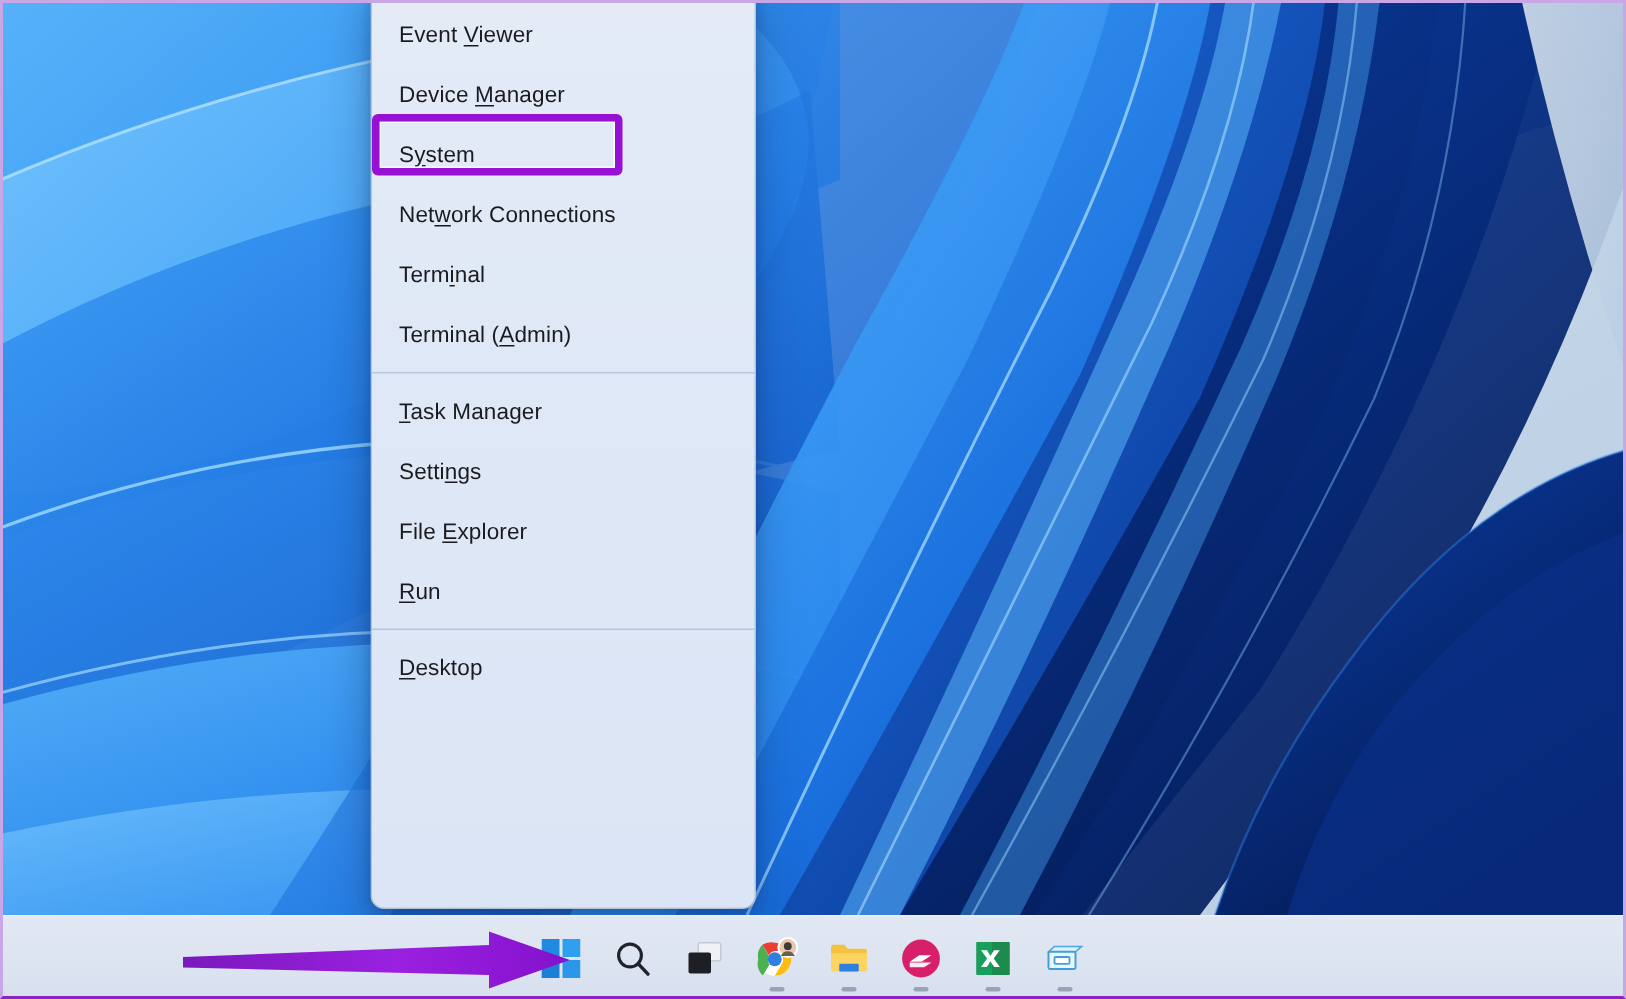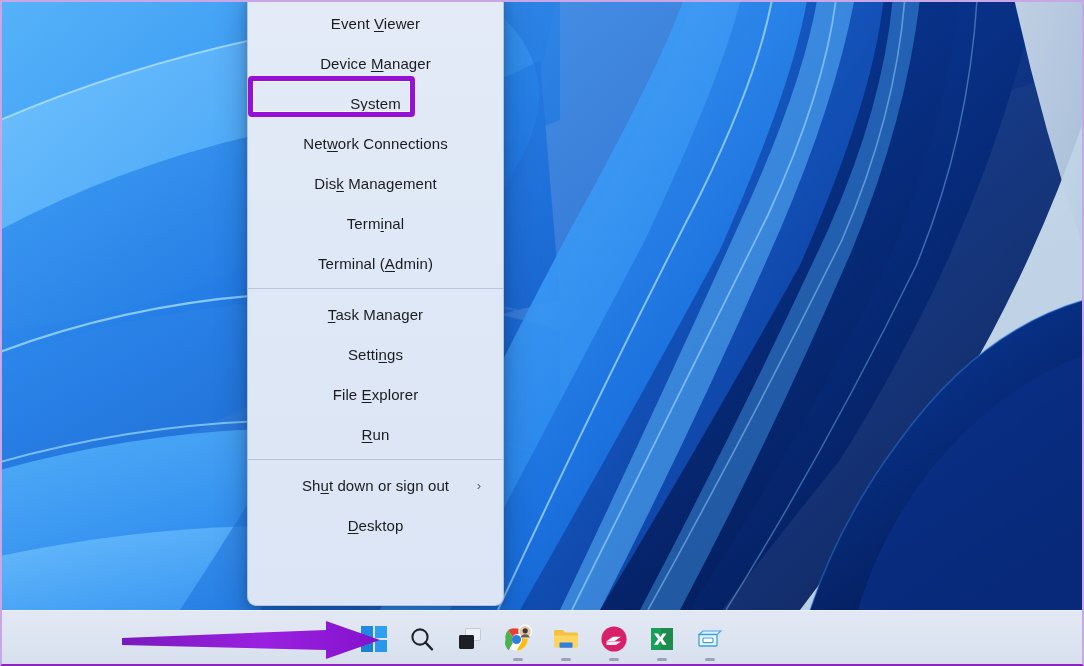--- a/index.html
+++ b/index.html
@@ -58,21 +58,20 @@
     overflow: hidden;
   }
   .mi {
     position: relative;
     height: 40px;
     display: flex; align-items: center;
     padding: 0 18px;
     font-size: 15px;
     color: #1b1b1f;
     white-space: nowrap;
-    justify-content: center;
   }
   .mi .lbl { letter-spacing: .1px; }
   .mi .acc { text-decoration: underline; text-underline-offset: 2px; }
   .mi .chev {
     position: absolute; right: 22px; top: 50%; transform: translateY(-50%);
     font-size: 13px; color: #5a6070; font-weight: 300;
   }
   .sep {
     height: 1px; margin: 5px 0 5px 0;
     background: rgba(130,150,185,0.40);
@@ -195,23 +194,20 @@
     <div class="mi">
       <span class="lbl">Device <span class="acc">M</span>anager</span>
     </div>
     <div class="mi">
       <span class="lbl">S<span class="acc">y</span>stem</span>
     </div>
     <div class="mi">
       <span class="lbl">Net<span class="acc">w</span>ork Connections</span>
     </div>
     <div class="mi">
-      <span class="lbl">Dis<span class="acc">k</span> Management</span>
-    </div>
-    <div class="mi">
       <span class="lbl">Term<span class="acc">i</span>nal</span>
     </div>
     <div class="mi">
       <span class="lbl">Terminal (<span class="acc">A</span>dmin)</span>
     </div>
 
     <div class="sep"></div>
 
     <div class="mi">
       <span class="lbl"><span class="acc">T</span>ask Manager</span>
@@ -221,24 +217,20 @@
     </div>
     <div class="mi">
       <span class="lbl">File <span class="acc">E</span>xplorer</span>
     </div>
     <div class="mi">
       <span class="lbl"><span class="acc">R</span>un</span>
     </div>
 
     <div class="sep"></div>
 
-    <div class="mi">
-      <span class="lbl">Sh<span class="acc">u</span>t down or sign out</span>
-      <span class="chev">›</span>
-    </div>
     <div class="mi">
       <span class="lbl"><span class="acc">D</span>esktop</span>
     </div>
   </div>
 
   <div id="hl-box"></div>
 
   <div id="arrow">
     <svg viewBox="0 0 262 42">
       <defs>

